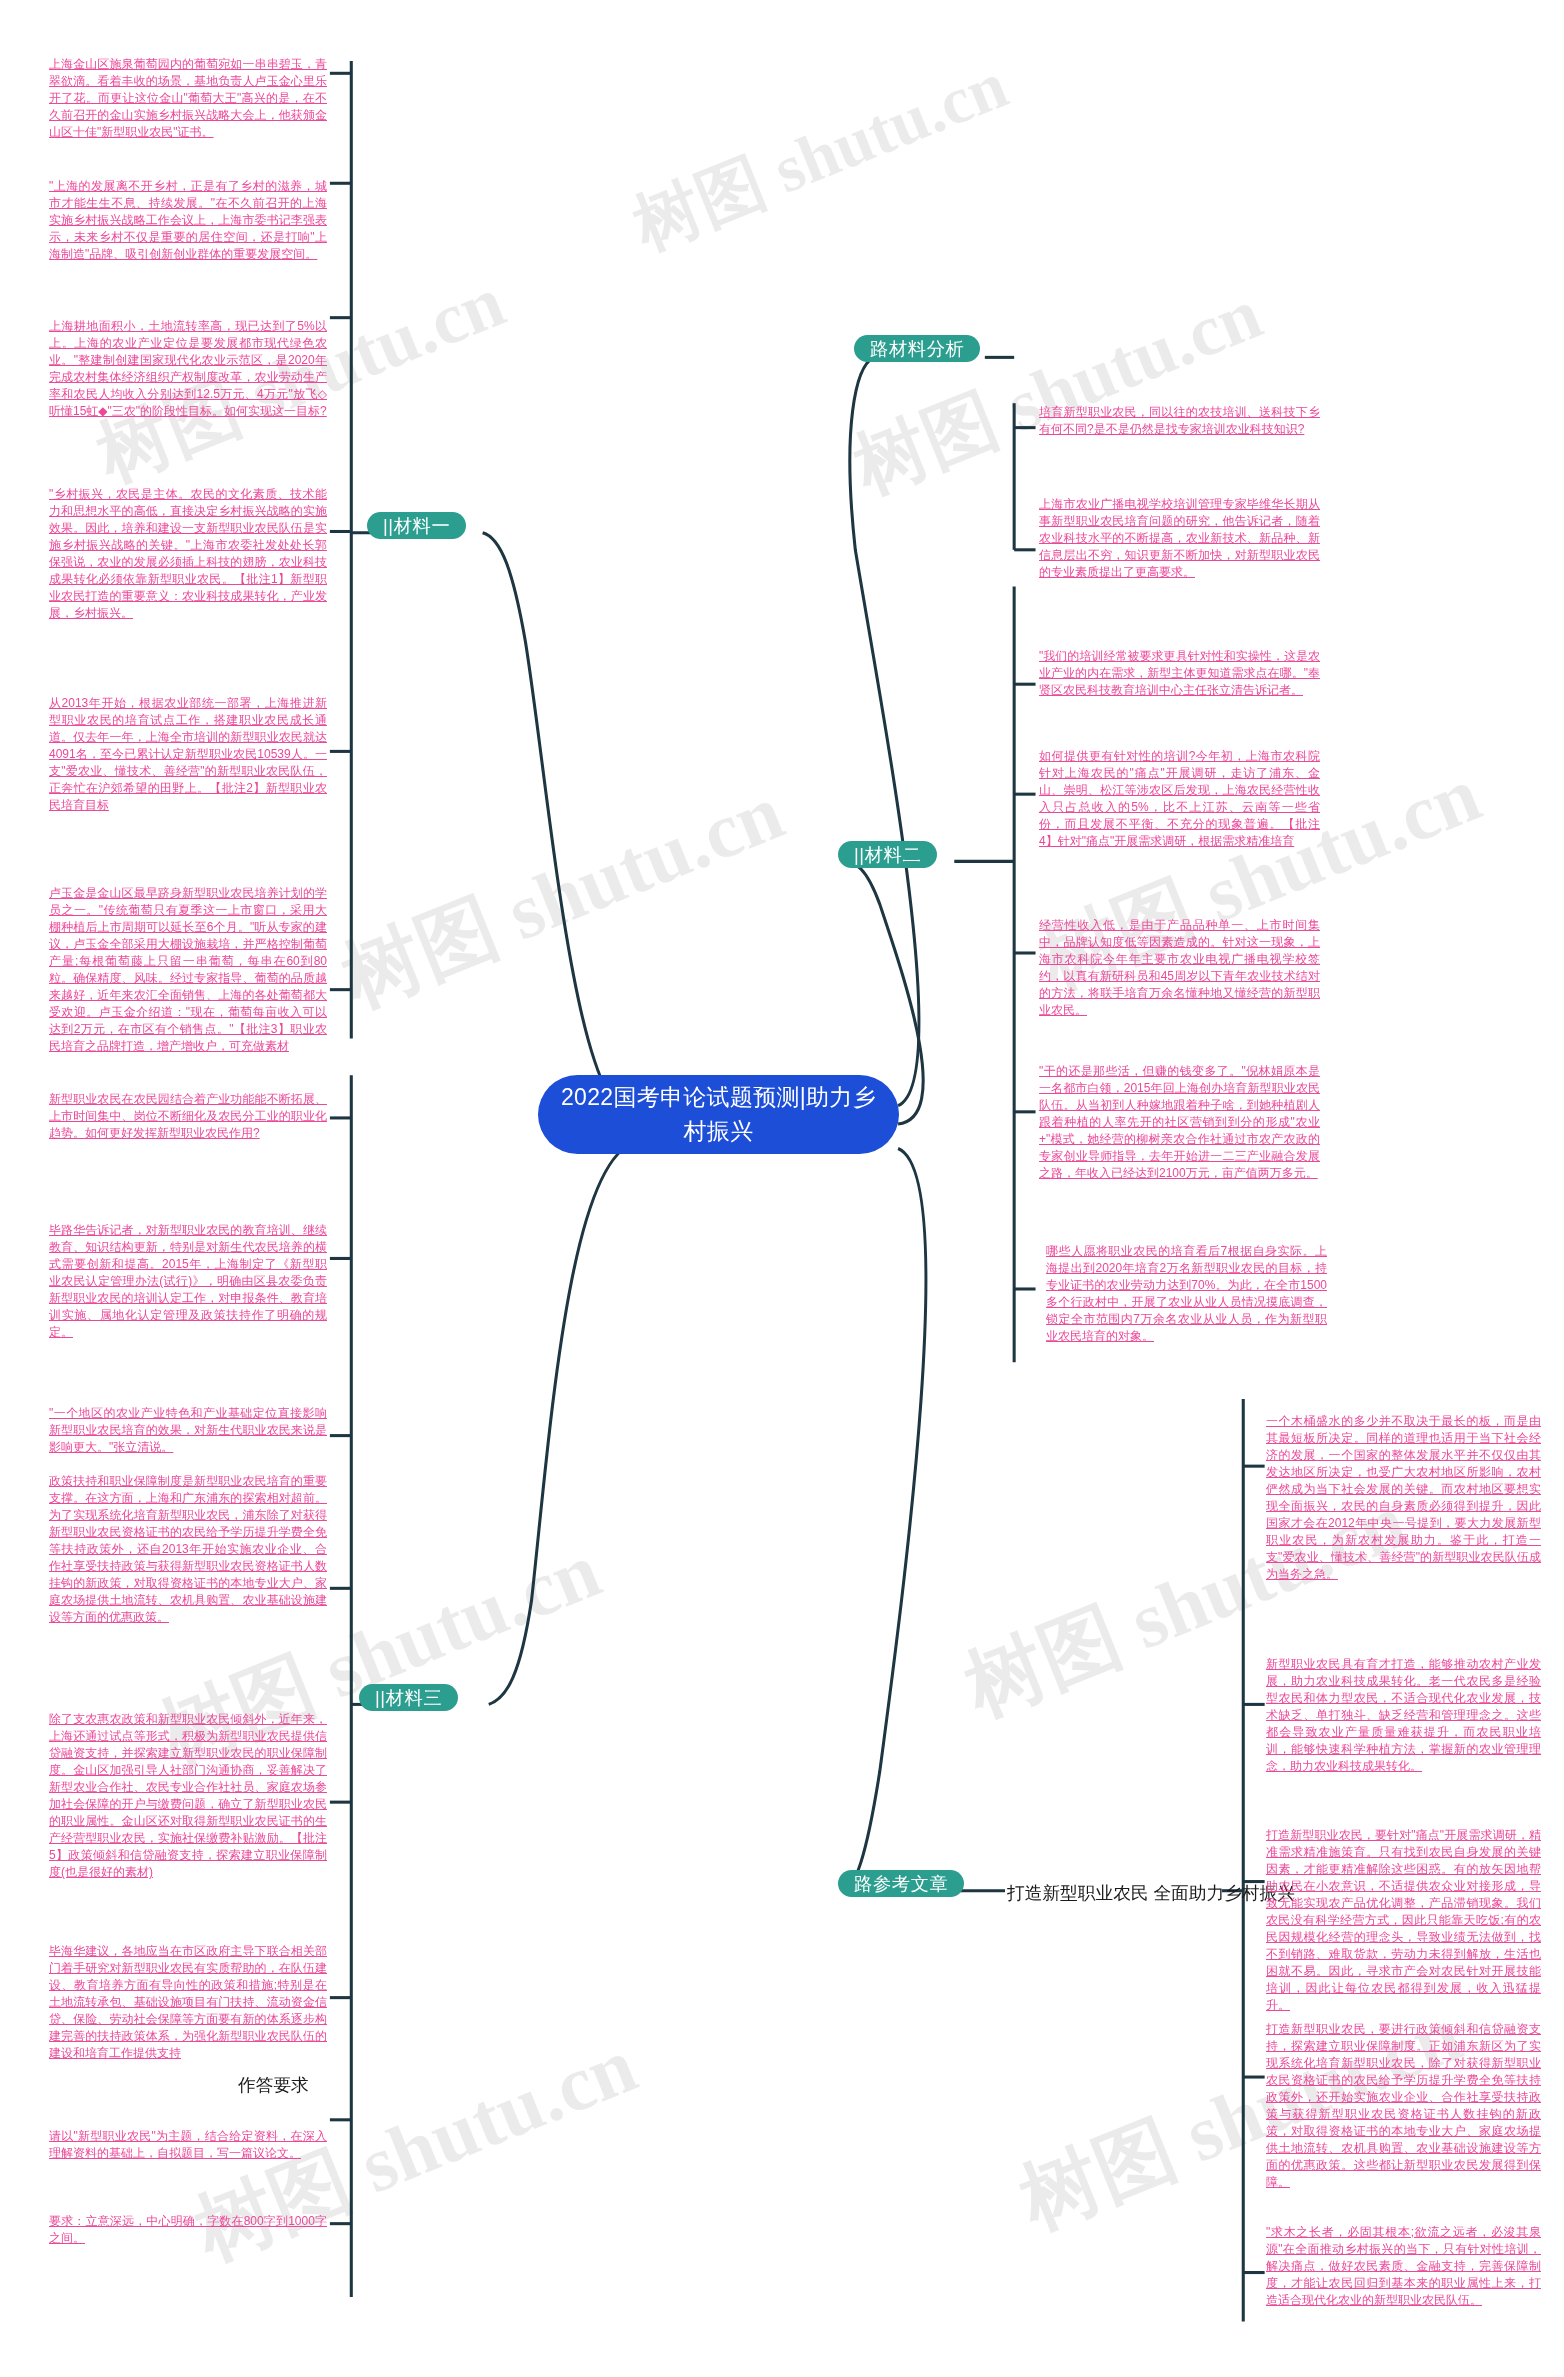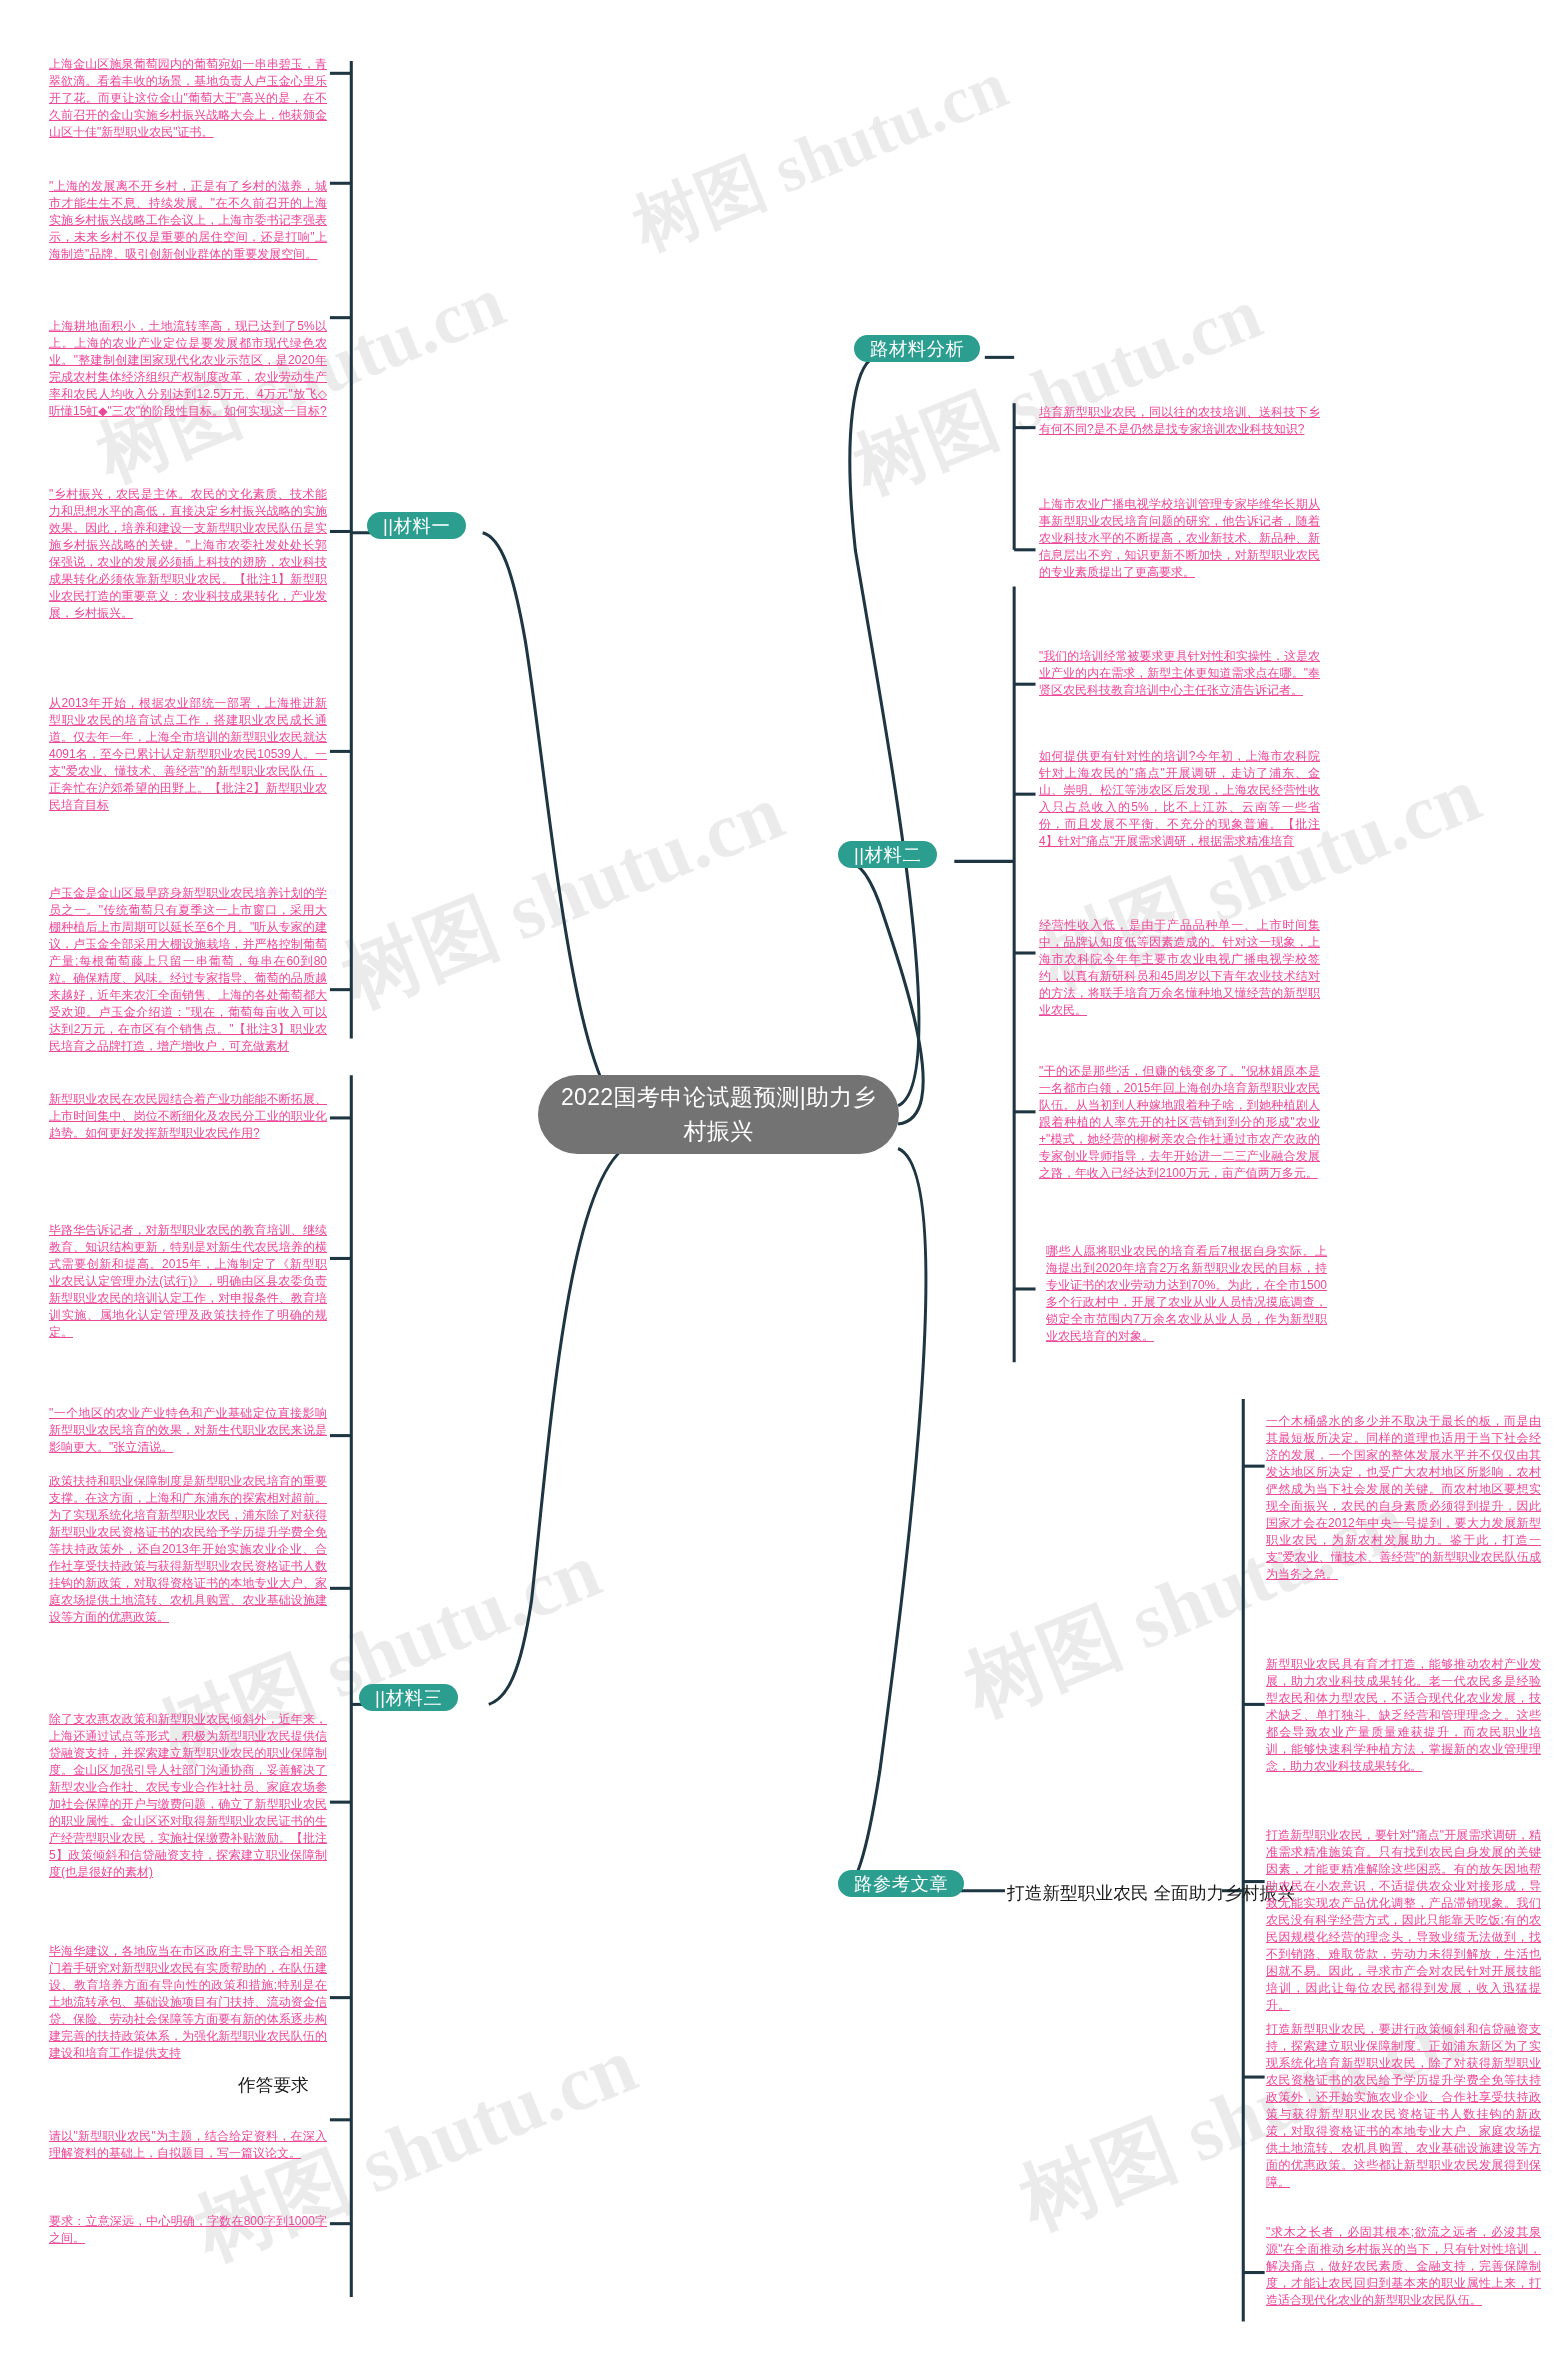--- a/index.html
+++ b/index.html
@@ -29,21 +29,21 @@
   
   #wires{
     position:absolute;
     left:0;top:0;
     width:1564px;height:2377px;
     pointer-events:none;
   }
   
   .root-node{
     position:absolute;
-    background:#737373;
+    background:#1d4ed8;
     color:#ffffff;
     border-radius:43px;
     display:flex;
     align-items:center;
     justify-content:center;
     text-align:center;
     font-size:23px;
     line-height:1.45;
     letter-spacing:0.3px;
     padding:11px 18.3px;

